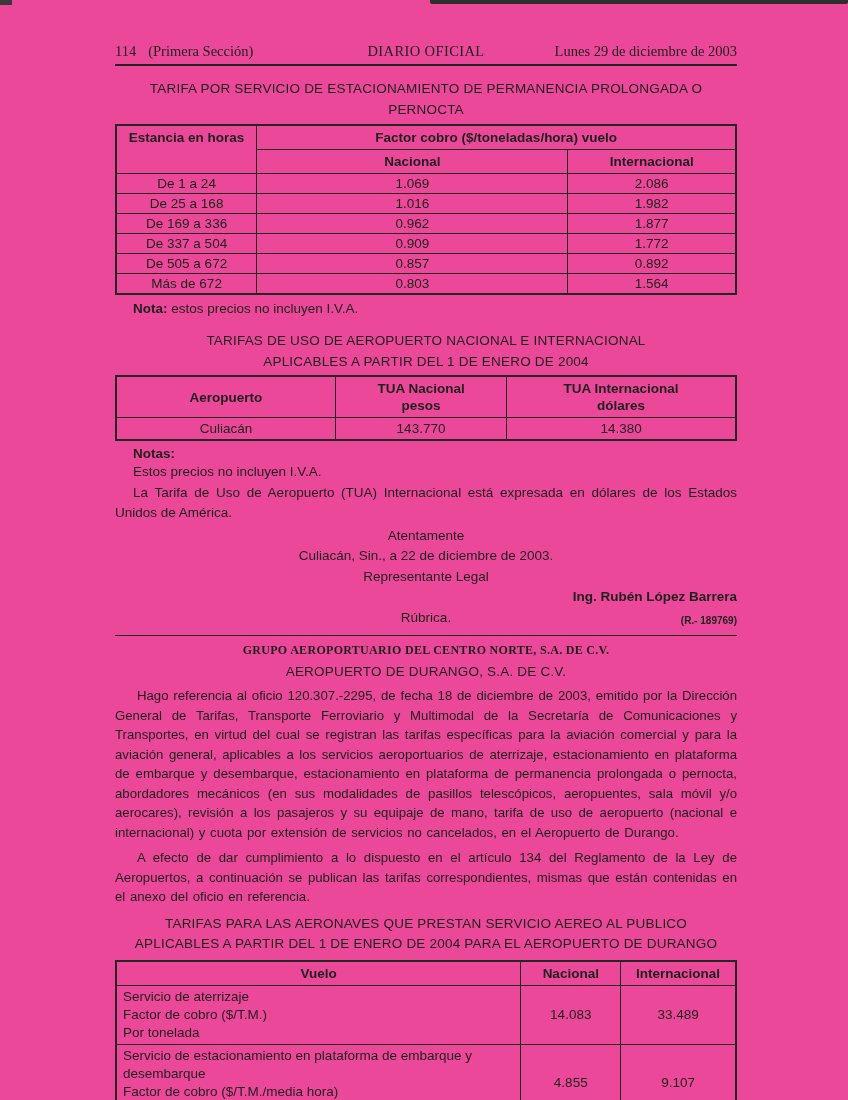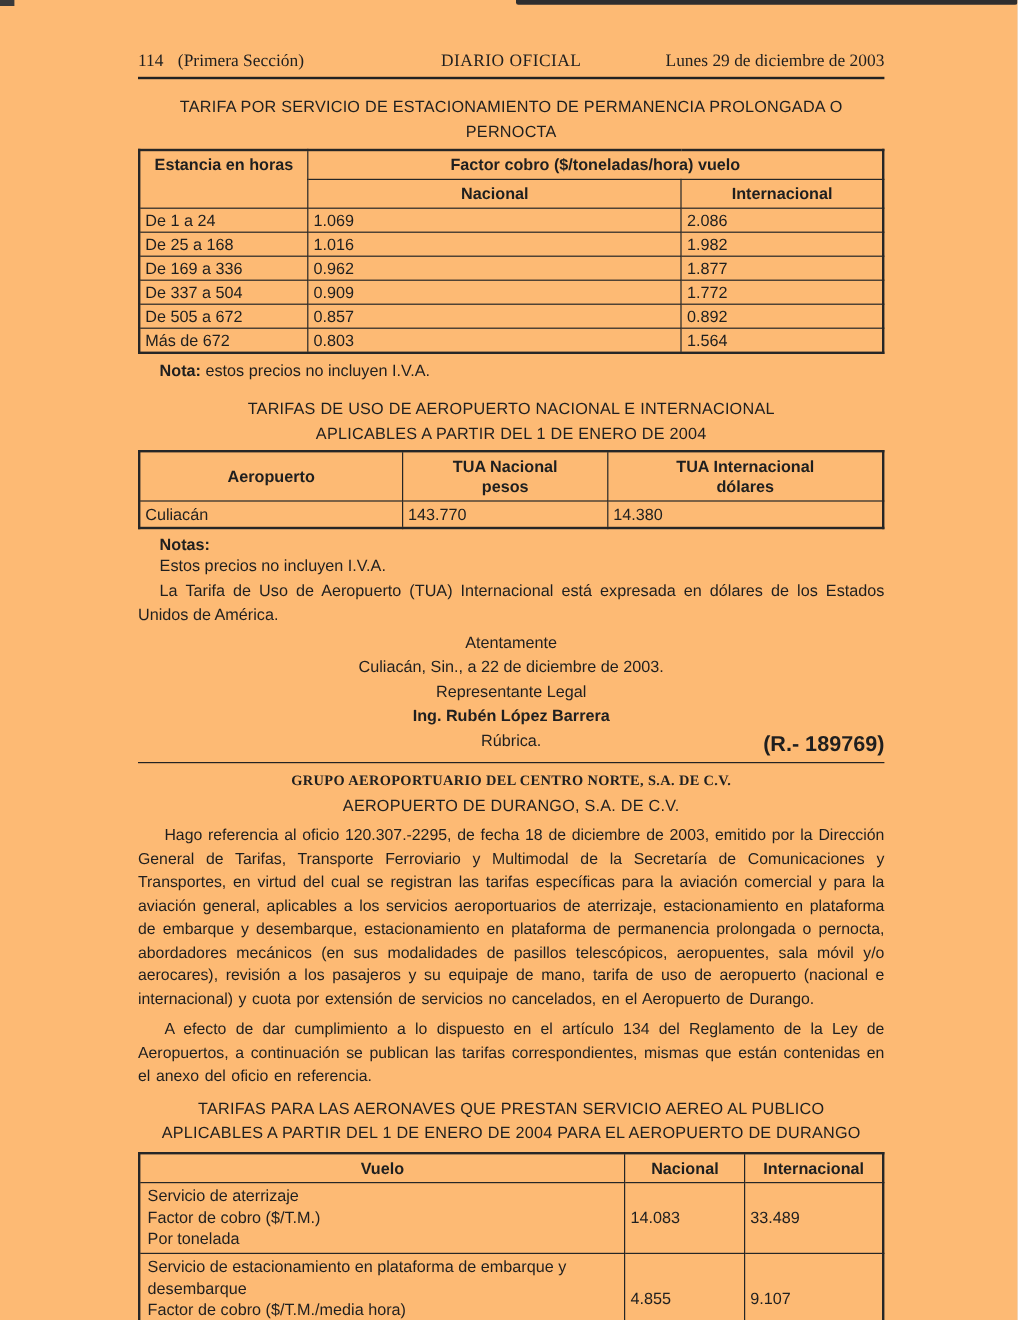--- a/index.html
+++ b/index.html
@@ -1,17 +1,17 @@
 <!DOCTYPE html>
 <html><head>
 <meta charset="utf-8">
 <style>
   html,body{margin:0;padding:0;background:#e8e8e8;}
   .page{
-    position:relative;width:848px;height:1100px;background:#fdba74;
+    position:relative;width:848px;height:1100px;background:#ec4899;
     font-family:"Liberation Sans",sans-serif;color:#1f1f1f;overflow:hidden;
     margin:0 auto;
   }
   .scan-bar{position:absolute;top:0;left:430px;right:0;height:4px;background:#2e2e2e;border-radius:0 0 2px 2px;}
   .scan-dot{position:absolute;top:0;left:0;width:12px;height:5px;background:#3a3a3a;}
   .content{position:absolute;left:115px;top:0;width:622px;}
 
   
   .masthead{display:flex;margin-top:42px;font-family:"Liberation Serif",serif;font-size:14.5px;line-height:18px;}
   .masthead .l{flex:1.2;text-align:left;}
@@ -22,43 +22,43 @@
 
   
   .title{ text-align:center;font-size:13.5px;line-height:20.5px;letter-spacing:.2px;}
   .mt13{margin-top:13px;} .mt10{margin-top:10px;} .mt7{margin-top:7px;}
 
   
   table{border-collapse:collapse;width:100%;font-size:13.5px;color:#1f1f1f;}
   .t1,.t2,.t3{border:2px solid #262626;}
   th,td{border:1px solid #262626;}
   th{font-weight:bold;text-align:center;padding:3px 4px;line-height:17px;}
-  td{padding:1px 4px;line-height:17px;}
+  td{text-align:center;padding:1px 4px;line-height:17px;}
   .t1{margin-top:4px;}
   .t1 .rspan{vertical-align:top;margin-left:48px;}
   .t2{margin-top:3px;}
   .t2 th{padding:3px 4px;line-height:17px;}
   .t2 th .u{font-weight:bold;}
   .t2 td{padding:2px 4px;}
   .t3{margin-top:5px;}
   .t3 td.vuelo{text-align:left;padding:2px 6px;vertical-align:top;}
   .t3 td.vuelo div{line-height:18px;}
   .t3 td.num{vertical-align:middle;line-height:18px;}
 
   
   .nota{margin:5px 0 14px 18px;font-size:13.5px;line-height:17px;}
   .nota b{font-weight:bold;}
   .notas-label{margin:4px 0 0 18px;font-weight:bold;font-size:13.5px;line-height:17px;}
   .notas-line{margin:0;font-size:13.5px;line-height:20.5px;text-indent:18px;text-align:justify;}
 
   
   .sig{margin-top:2px;}
   .sig div{text-align:center;font-size:13.5px;line-height:20.5px;}
-  .sig .bold{font-weight:bold;}
-  .registry{margin-top:-16px;text-align:right;font-weight:bold;font-size:18px;line-height:17px;}
+  .sig .bold{font-weight:bold;text-align:right;}
+  .registry{margin-top:-16px;text-align:right;font-weight:bold;font-size:10px;line-height:17px;}
 
   .doc-sep{border:none;border-top:1.5px solid #222;margin:6px 0 0 0;}
 
   .org1{margin-top:5px;text-align:center;font-family:"Liberation Serif",serif;font-weight:bold;font-size:12px;line-height:18px;letter-spacing:.3px;}
   .org2{margin-top:4px;text-align:center;font-size:13.5px;line-height:17px;letter-spacing:.2px;}
 
   .para{margin:6px 0 0 0;font-size:13.2px;line-height:19.5px;text-align:justify;text-indent:22px;word-spacing:1px;}
 </style>
 </head>
 <body>

